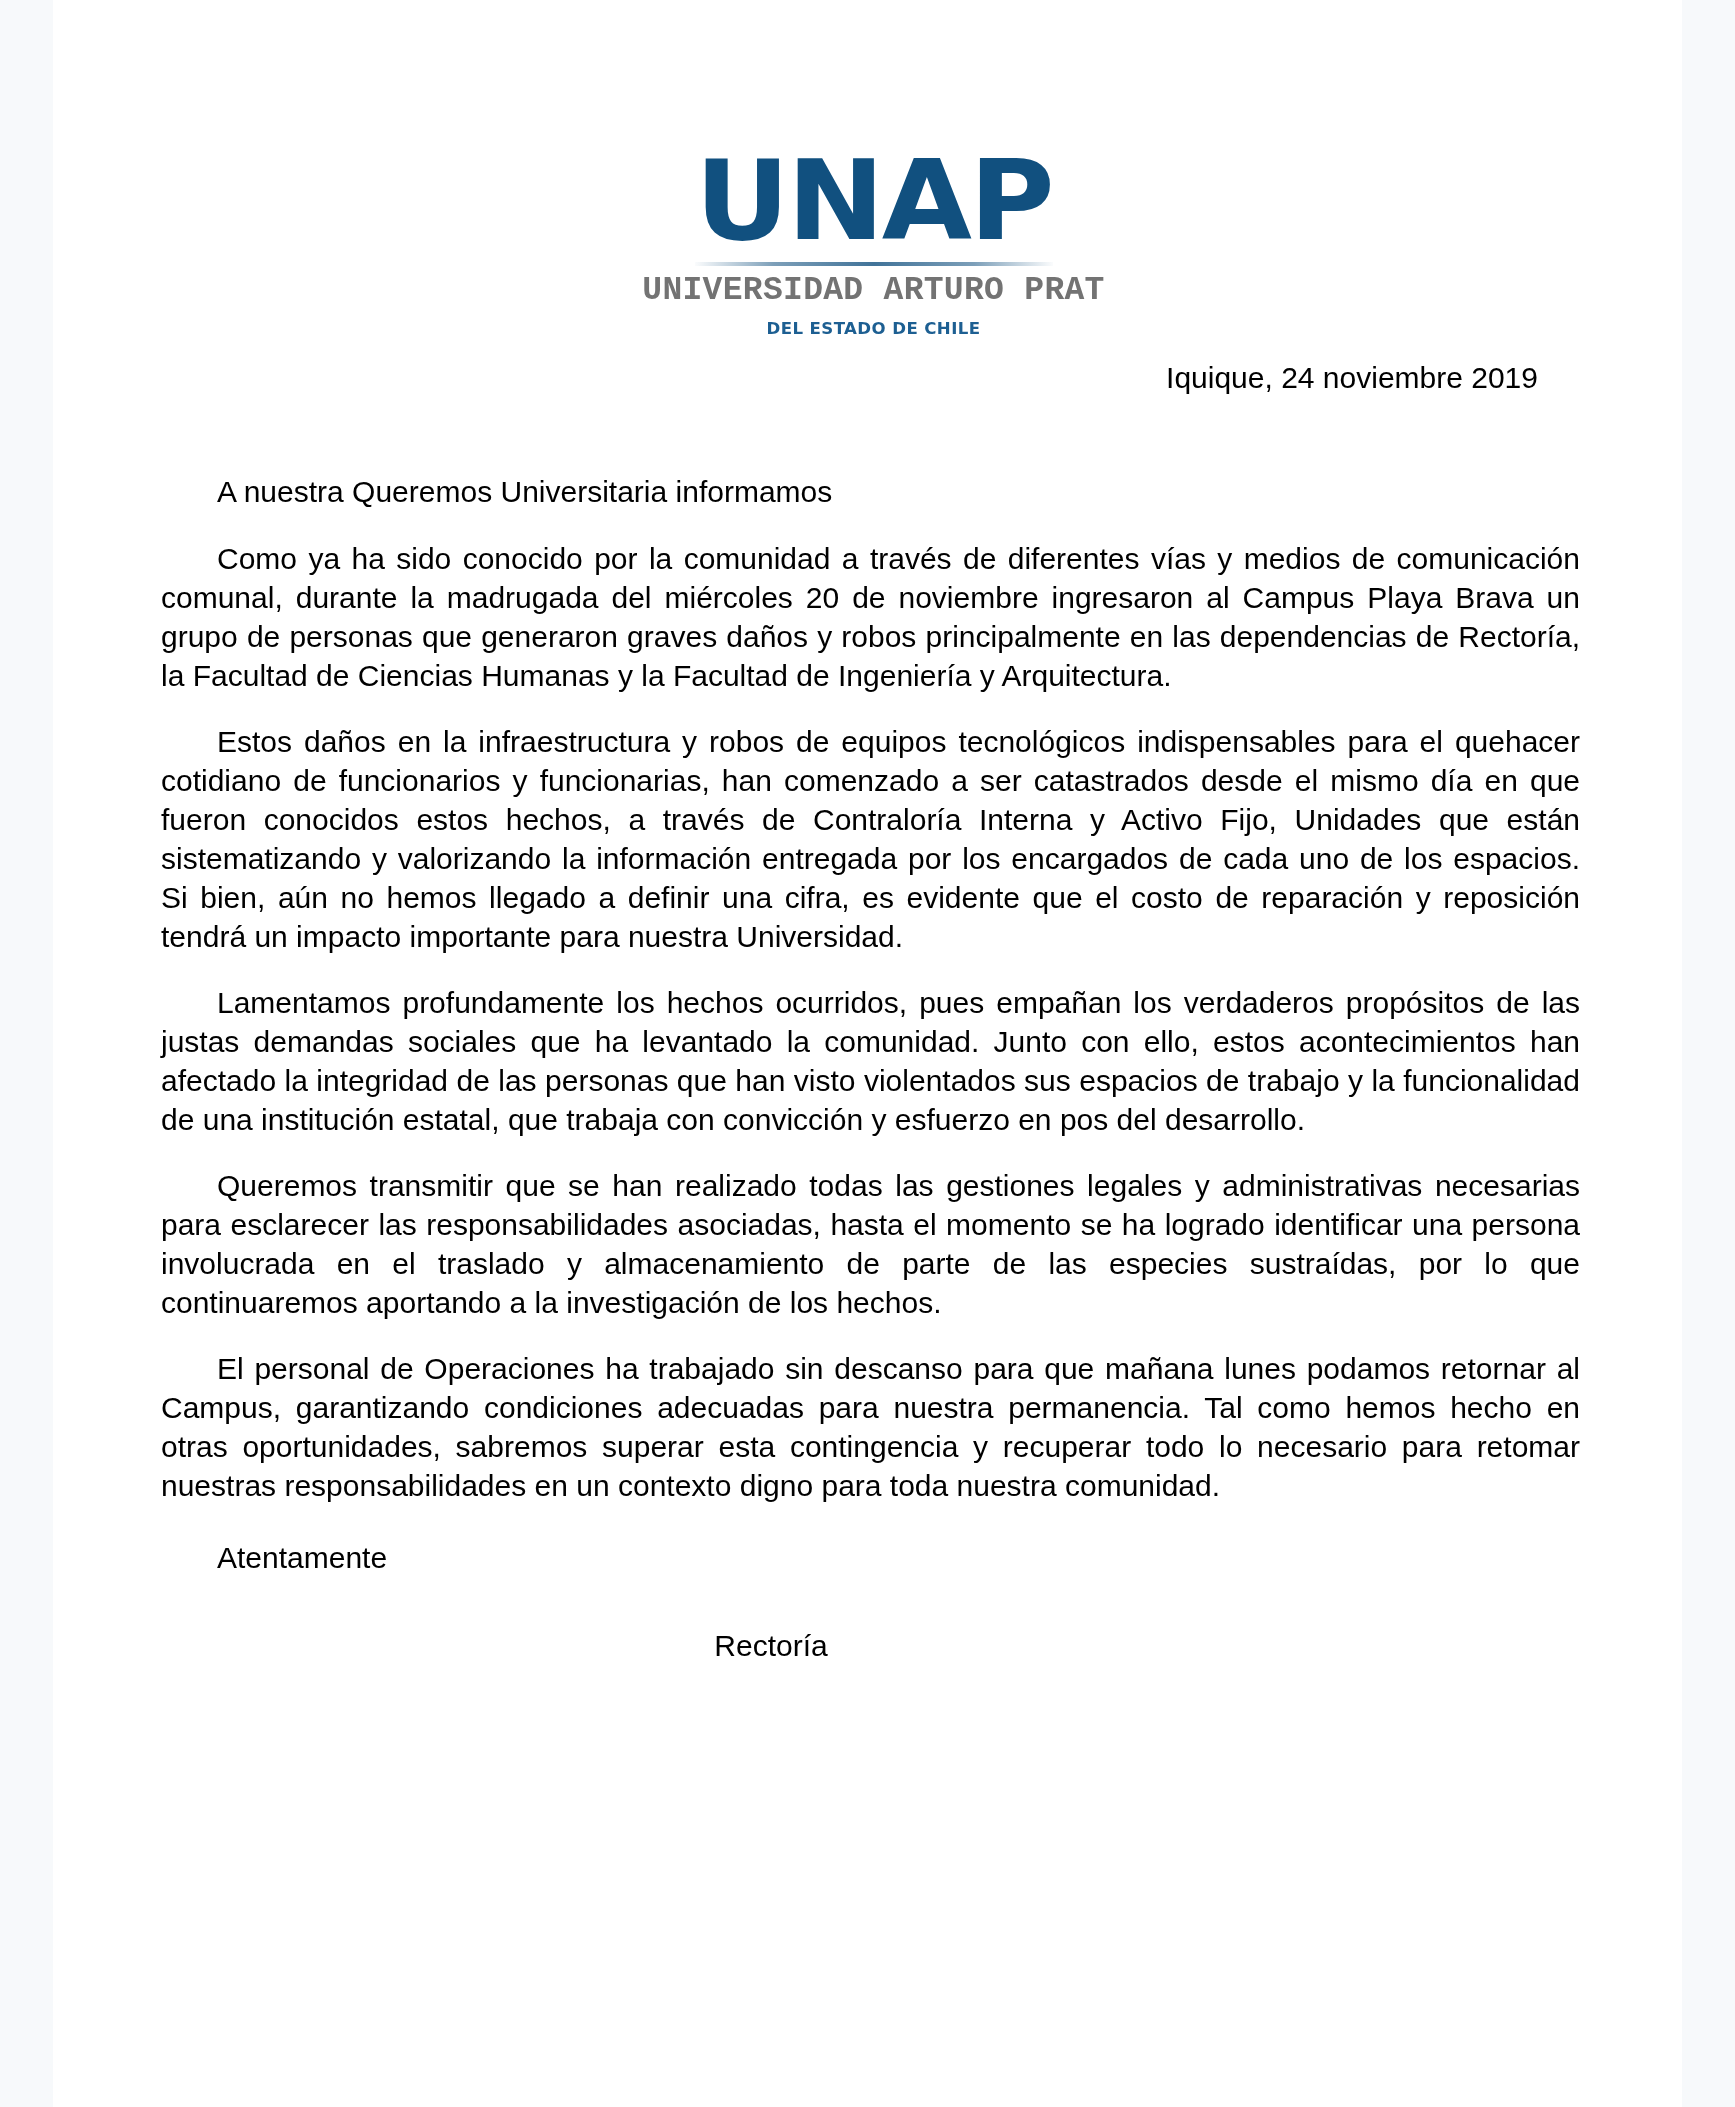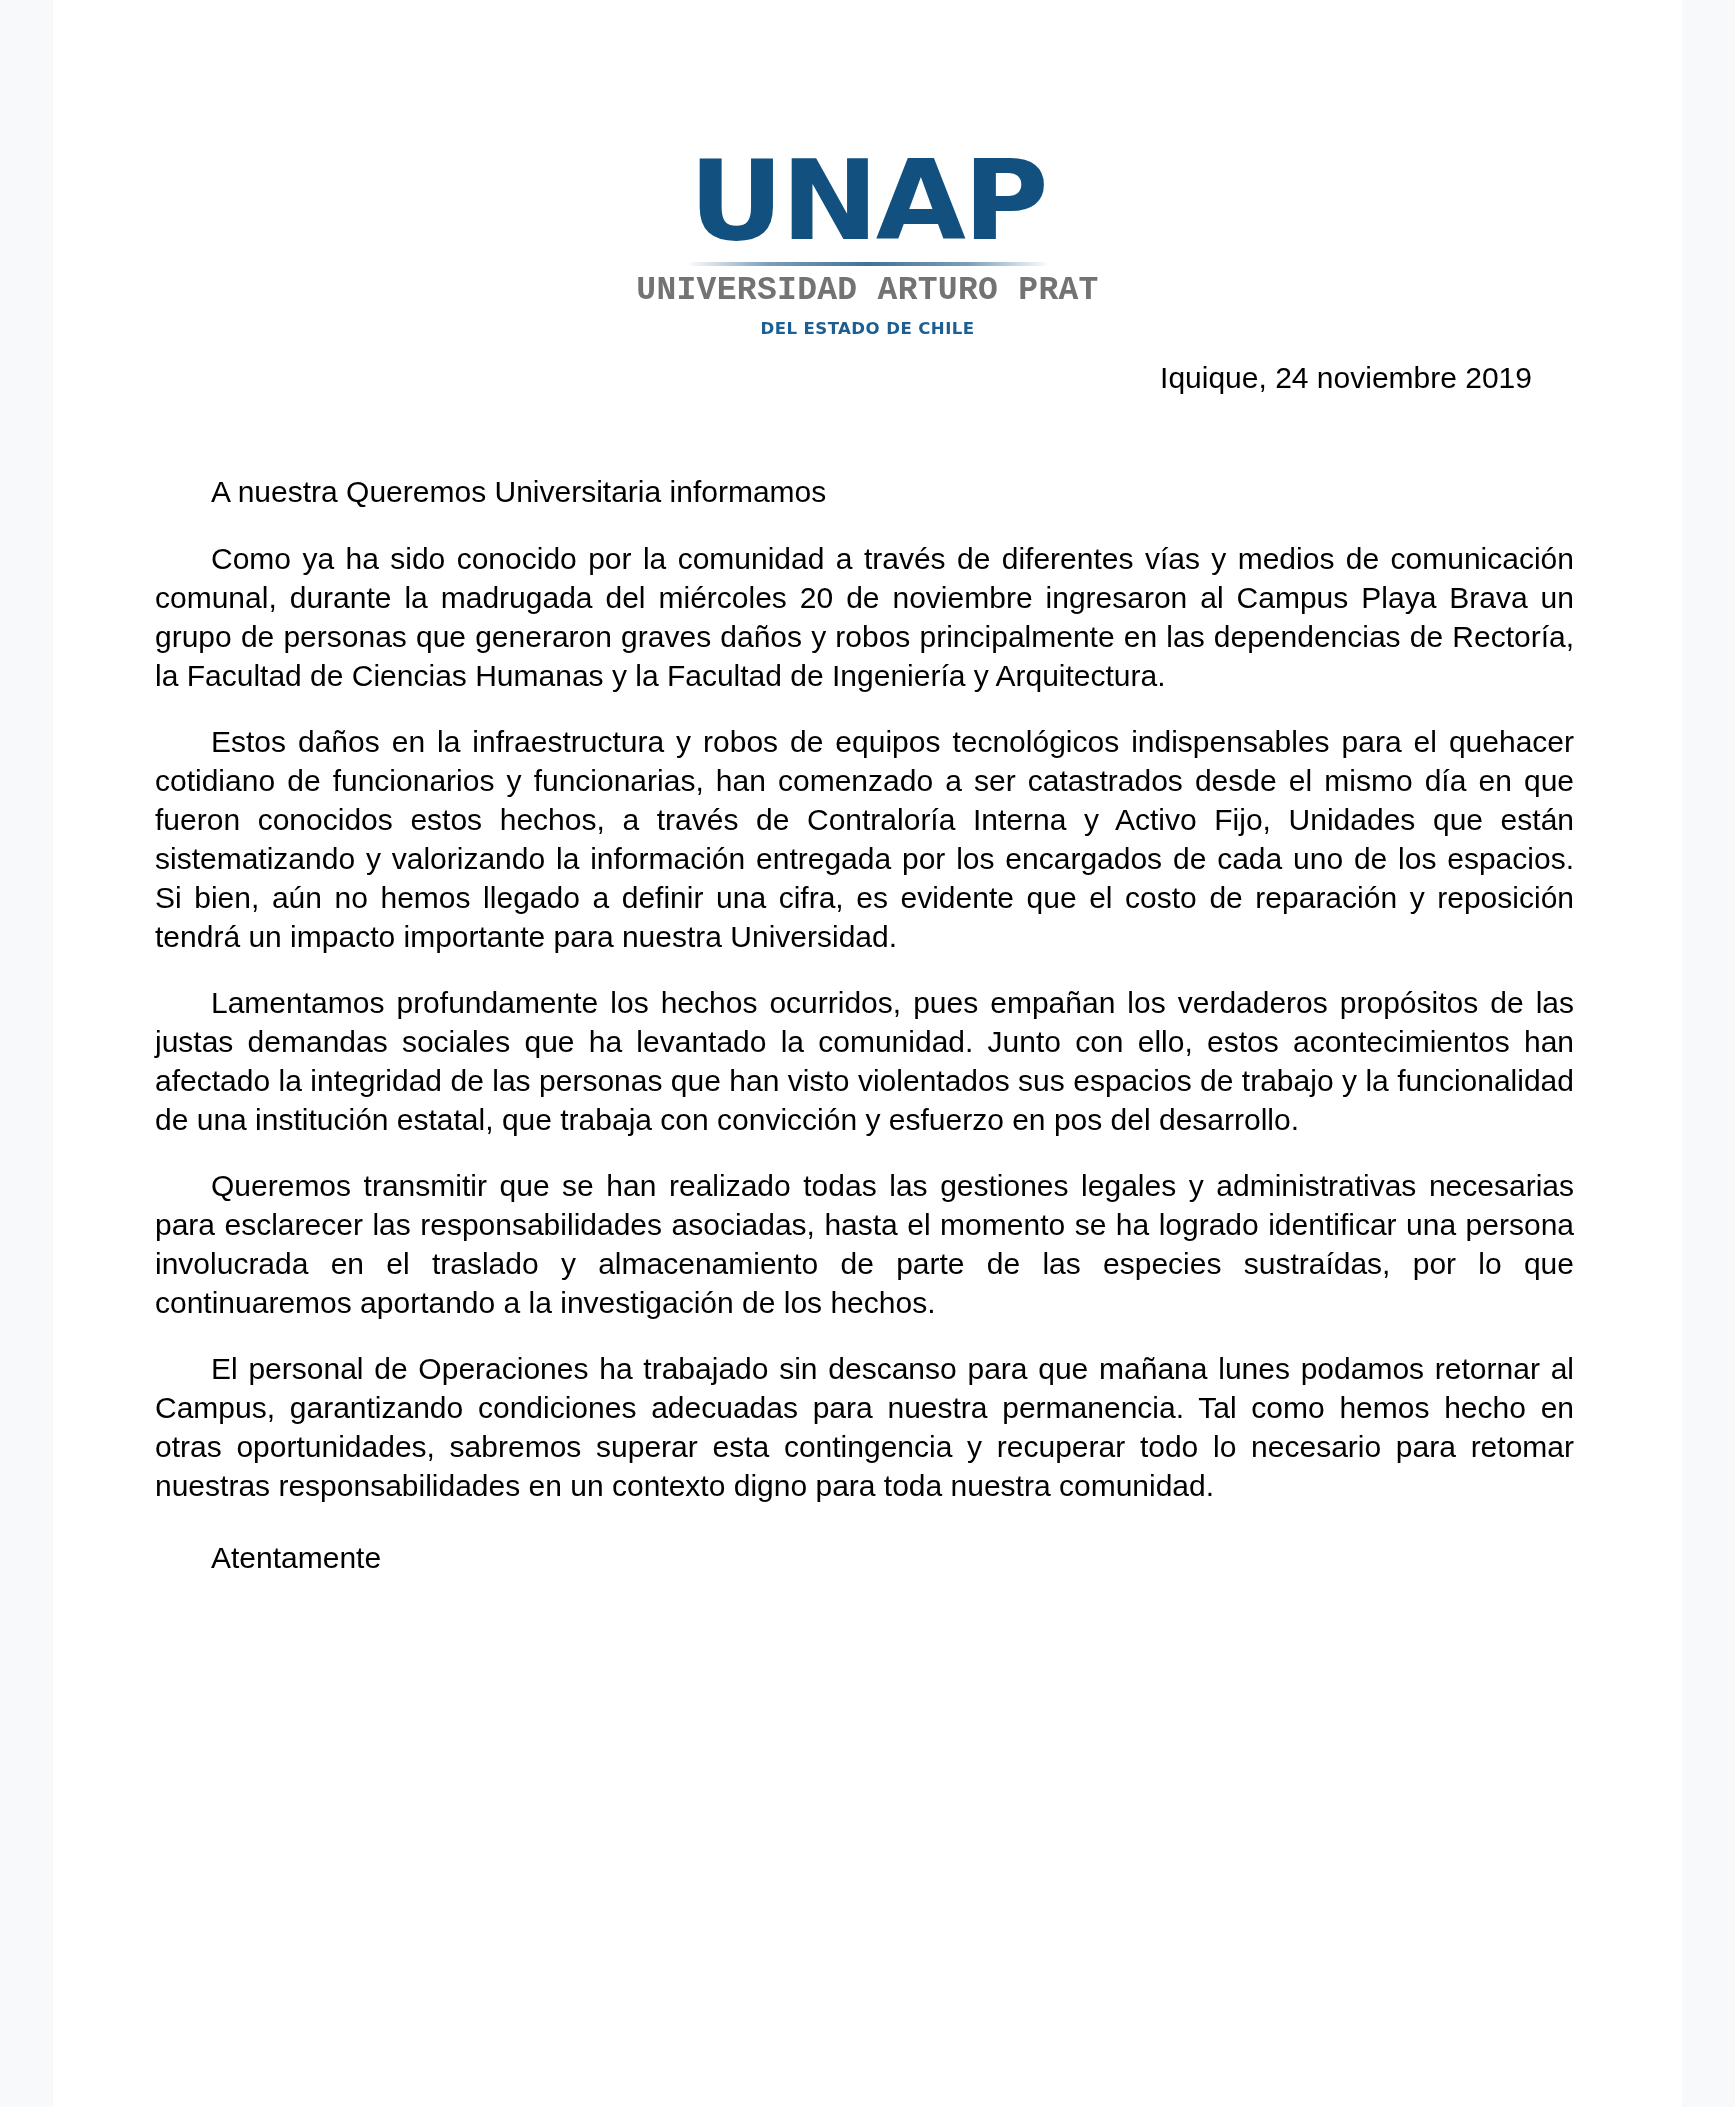--- a/index.html
+++ b/index.html
@@ -23,21 +23,21 @@
   .page-sheet {
     position: absolute;
     left: 53px;
     top: 0;
     width: 1629px;
     height: 2108px;
     background: #ffffff;
   }
   .page-inner {
     position: absolute;
-    left: 0;
+    left: 6px;
     top: 0;
     width: 1629px;
     height: 2108px;
   }
 
   
   .logo-block {
     position: absolute;
     left: 0;
     top: 151px;
@@ -152,18 +152,19 @@
         <p class="body-para">Estos daños en la infraestructura y robos de equipos tecnológicos indispensables para el quehacer cotidiano de funcionarios y funcionarias, han comenzado a ser catastrados desde el mismo día en que fueron conocidos estos hechos, a través de Contraloría Interna y Activo Fijo, Unidades que están sistematizando y valorizando la información entregada por los encargados de cada uno de los espacios.  Si bien, aún no hemos llegado a definir una cifra, es evidente que el costo de reparación y reposición tendrá un impacto importante para nuestra Universidad.</p>
 
         <p class="body-para">Lamentamos profundamente los hechos ocurridos, pues empañan los verdaderos propósitos de las justas demandas sociales que ha levantado la comunidad. Junto con ello, estos acontecimientos han afectado la integridad de las personas que han visto violentados sus espacios de trabajo y la funcionalidad de una institución estatal, que trabaja con convicción y esfuerzo en pos del desarrollo.</p>
 
         <p class="body-para">Queremos transmitir que se han realizado todas las gestiones legales y administrativas necesarias para esclarecer las responsabilidades asociadas, hasta el momento se ha logrado identificar una persona involucrada en el traslado y almacenamiento de parte de las especies sustraídas, por lo que continuaremos aportando a la investigación de los hechos.</p>
 
         <p class="body-para">El personal de Operaciones ha trabajado sin descanso para que mañana lunes podamos retornar al Campus, garantizando condiciones adecuadas para nuestra permanencia. Tal como hemos hecho en otras oportunidades, sabremos superar esta contingencia y recuperar todo lo necesario para retomar nuestras responsabilidades en un contexto digno para toda nuestra comunidad.</p>
 
         <div class="closing">Atentamente</div>
 
+        <div class="signature">Rectoría</div>
 
       </div>
     </div>
   </div>
 </div>
 
 
 </body></html>

